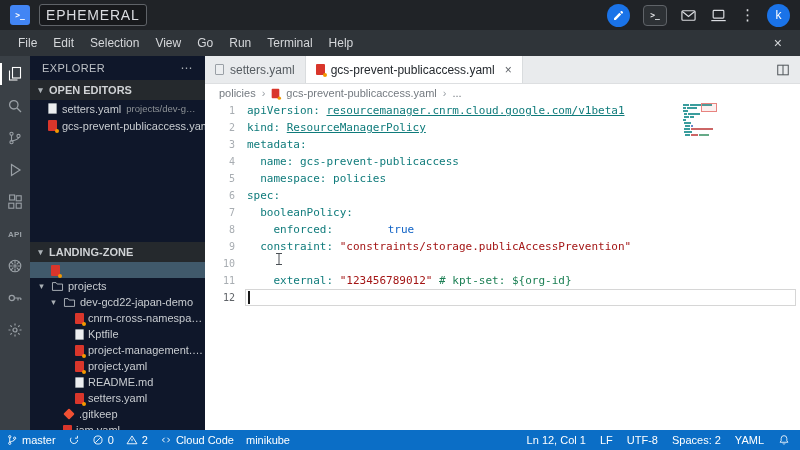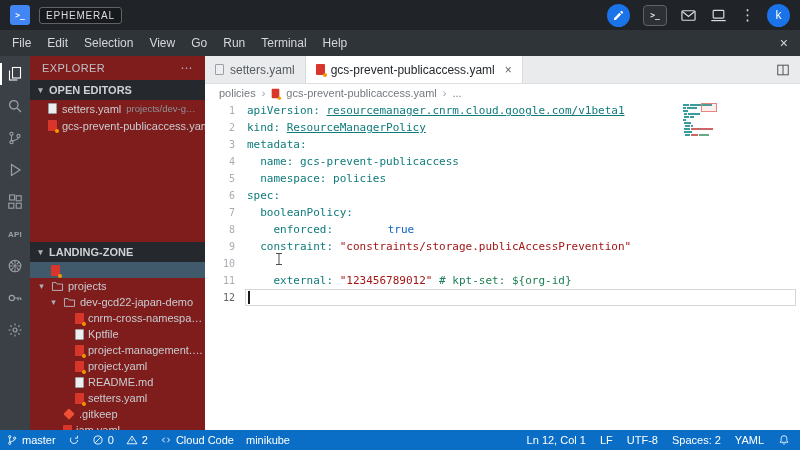--- a/index.html
+++ b/index.html
@@ -5,53 +5,53 @@
   * { margin:0; padding:0; box-sizing:border-box; }
   html,body { width:800px; height:450px; overflow:hidden; }
   body { font-family:"Liberation Sans", sans-serif; background:#1e2124; }
   .screen { width:800px; height:450px; display:flex; flex-direction:column; background:#fff; }
 
   
   .topbar { flex:0 0 30px; background:#202327; display:flex; align-items:center; gap:9px; padding:0 10px; }
   .logo { width:20px; height:20px; border-radius:3px; background:#4285f4; color:#fff;
           font:bold 8px "DejaVu Sans Mono", monospace; display:flex; align-items:center; justify-content:center; }
   .tb-title { color:#e8eaed; font-size:13px; }
-  .badge { background:#17191c; border:1px solid #5f6368; color:#dadce0; font-size:10px;
+  .badge { background:#17191c; border:1px solid #5f6368; color:#dadce0; font-size:14px;
            letter-spacing:.8px; padding:2px 6px; border-radius:3px; }
   .tb-right { margin-left:auto; display:flex; align-items:center; gap:12px; }
   .tb-icons { display:flex; align-items:center; gap:13px; }
   .pencil-btn { width:23px; height:23px; border-radius:50%; background:var(--accent,#1a73e8);
                 color:#fff; display:flex; align-items:center; justify-content:center; }
   .pencil-btn svg { width:13px; height:13px; }
   .term-btn { width:24px; height:21px; border-radius:4px; background:#2d3135; border:1px solid #5f6368;
               color:#e8eaed; display:flex; align-items:center; justify-content:center;
               font:bold 8px "DejaVu Sans Mono", monospace; }
   .tb-icon { color:#dadce0; display:flex; align-items:center; justify-content:center; }
   .tb-icon svg { width:17px; height:17px; }
   .kebab { font-size:15px; color:#dadce0; }
   .avatar { width:23px; height:23px; border-radius:50%; background:var(--accent,#1a73e8); color:#fff;
             font-size:12px; display:flex; align-items:center; justify-content:center; }
 
   
-  .menubar { flex:0 0 26px; background:#2f3439; display:flex; align-items:center; padding:0 4px; }
+  .menubar { flex:0 0 26px; background:#2f3439; display:flex; align-items:center; padding:0 10px; }
   .menu-items { display:flex; }
   .menu-item { color:#d5d7da; font-size:12px; padding:0 8px; line-height:26px; cursor:default; }
   .menu-close { margin-left:auto; color:#d5d7da; font-size:14px; padding:0 8px; }
 
   
   .main { flex:1 1 auto; display:flex; min-height:0; overflow:hidden; }
 
   .activitybar { flex:0 0 30px; background:#3a4046; display:flex; flex-direction:column; align-items:center; padding-top:2px; }
   .act-item { width:30px; height:32px; display:flex; align-items:center; justify-content:center; color:#9aa0a6; position:relative; }
   .act-item svg { width:16px; height:16px; }
   .act-item.active { color:#fff; }
   .act-item.active::before { content:""; position:absolute; left:0; top:5px; bottom:5px; width:2px; background:#fff; }
   .act-label { font-size:8px; font-weight:bold; letter-spacing:.3px; }
 
-  .sidebar { flex:0 0 175px; background:#7f1d1d; color:#c8ccd0; overflow:hidden; display:flex; flex-direction:column; }
+  .sidebar { flex:0 0 175px; background:#0f172a; color:#c8ccd0; overflow:hidden; display:flex; flex-direction:column; }
   .sb-title { flex:0 0 24px; display:flex; align-items:center; padding:0 12px; font-size:11px; letter-spacing:.4px; color:#bdc1c6; }
   .sb-title .dots { margin-left:auto; font-size:12px; color:#aab0b5; }
   .sb-sec { flex:0 0 20px; background:#25292d; display:flex; align-items:center; gap:3px; padding:0 5px;
             font-size:11px; font-weight:bold; color:#d0d3d6; }
   .chev { width:11px; flex:0 0 11px; color:#aab0b5; font-size:9px; text-align:center; }
   .chev.open::before { content:"▾"; }
   .oe-row { height:17px; display:flex; align-items:center; gap:5px; padding:0 6px 0 18px; white-space:nowrap; overflow:hidden; font-size:11px; }
   .oe-desc { color:#8d9296; font-size:9.5px; overflow:hidden; text-overflow:ellipsis; }
   .spacer { flex:0 0 108px; }
   .tree-row { height:16px; display:flex; align-items:center; gap:4px; white-space:nowrap; overflow:hidden; font-size:11px; }

